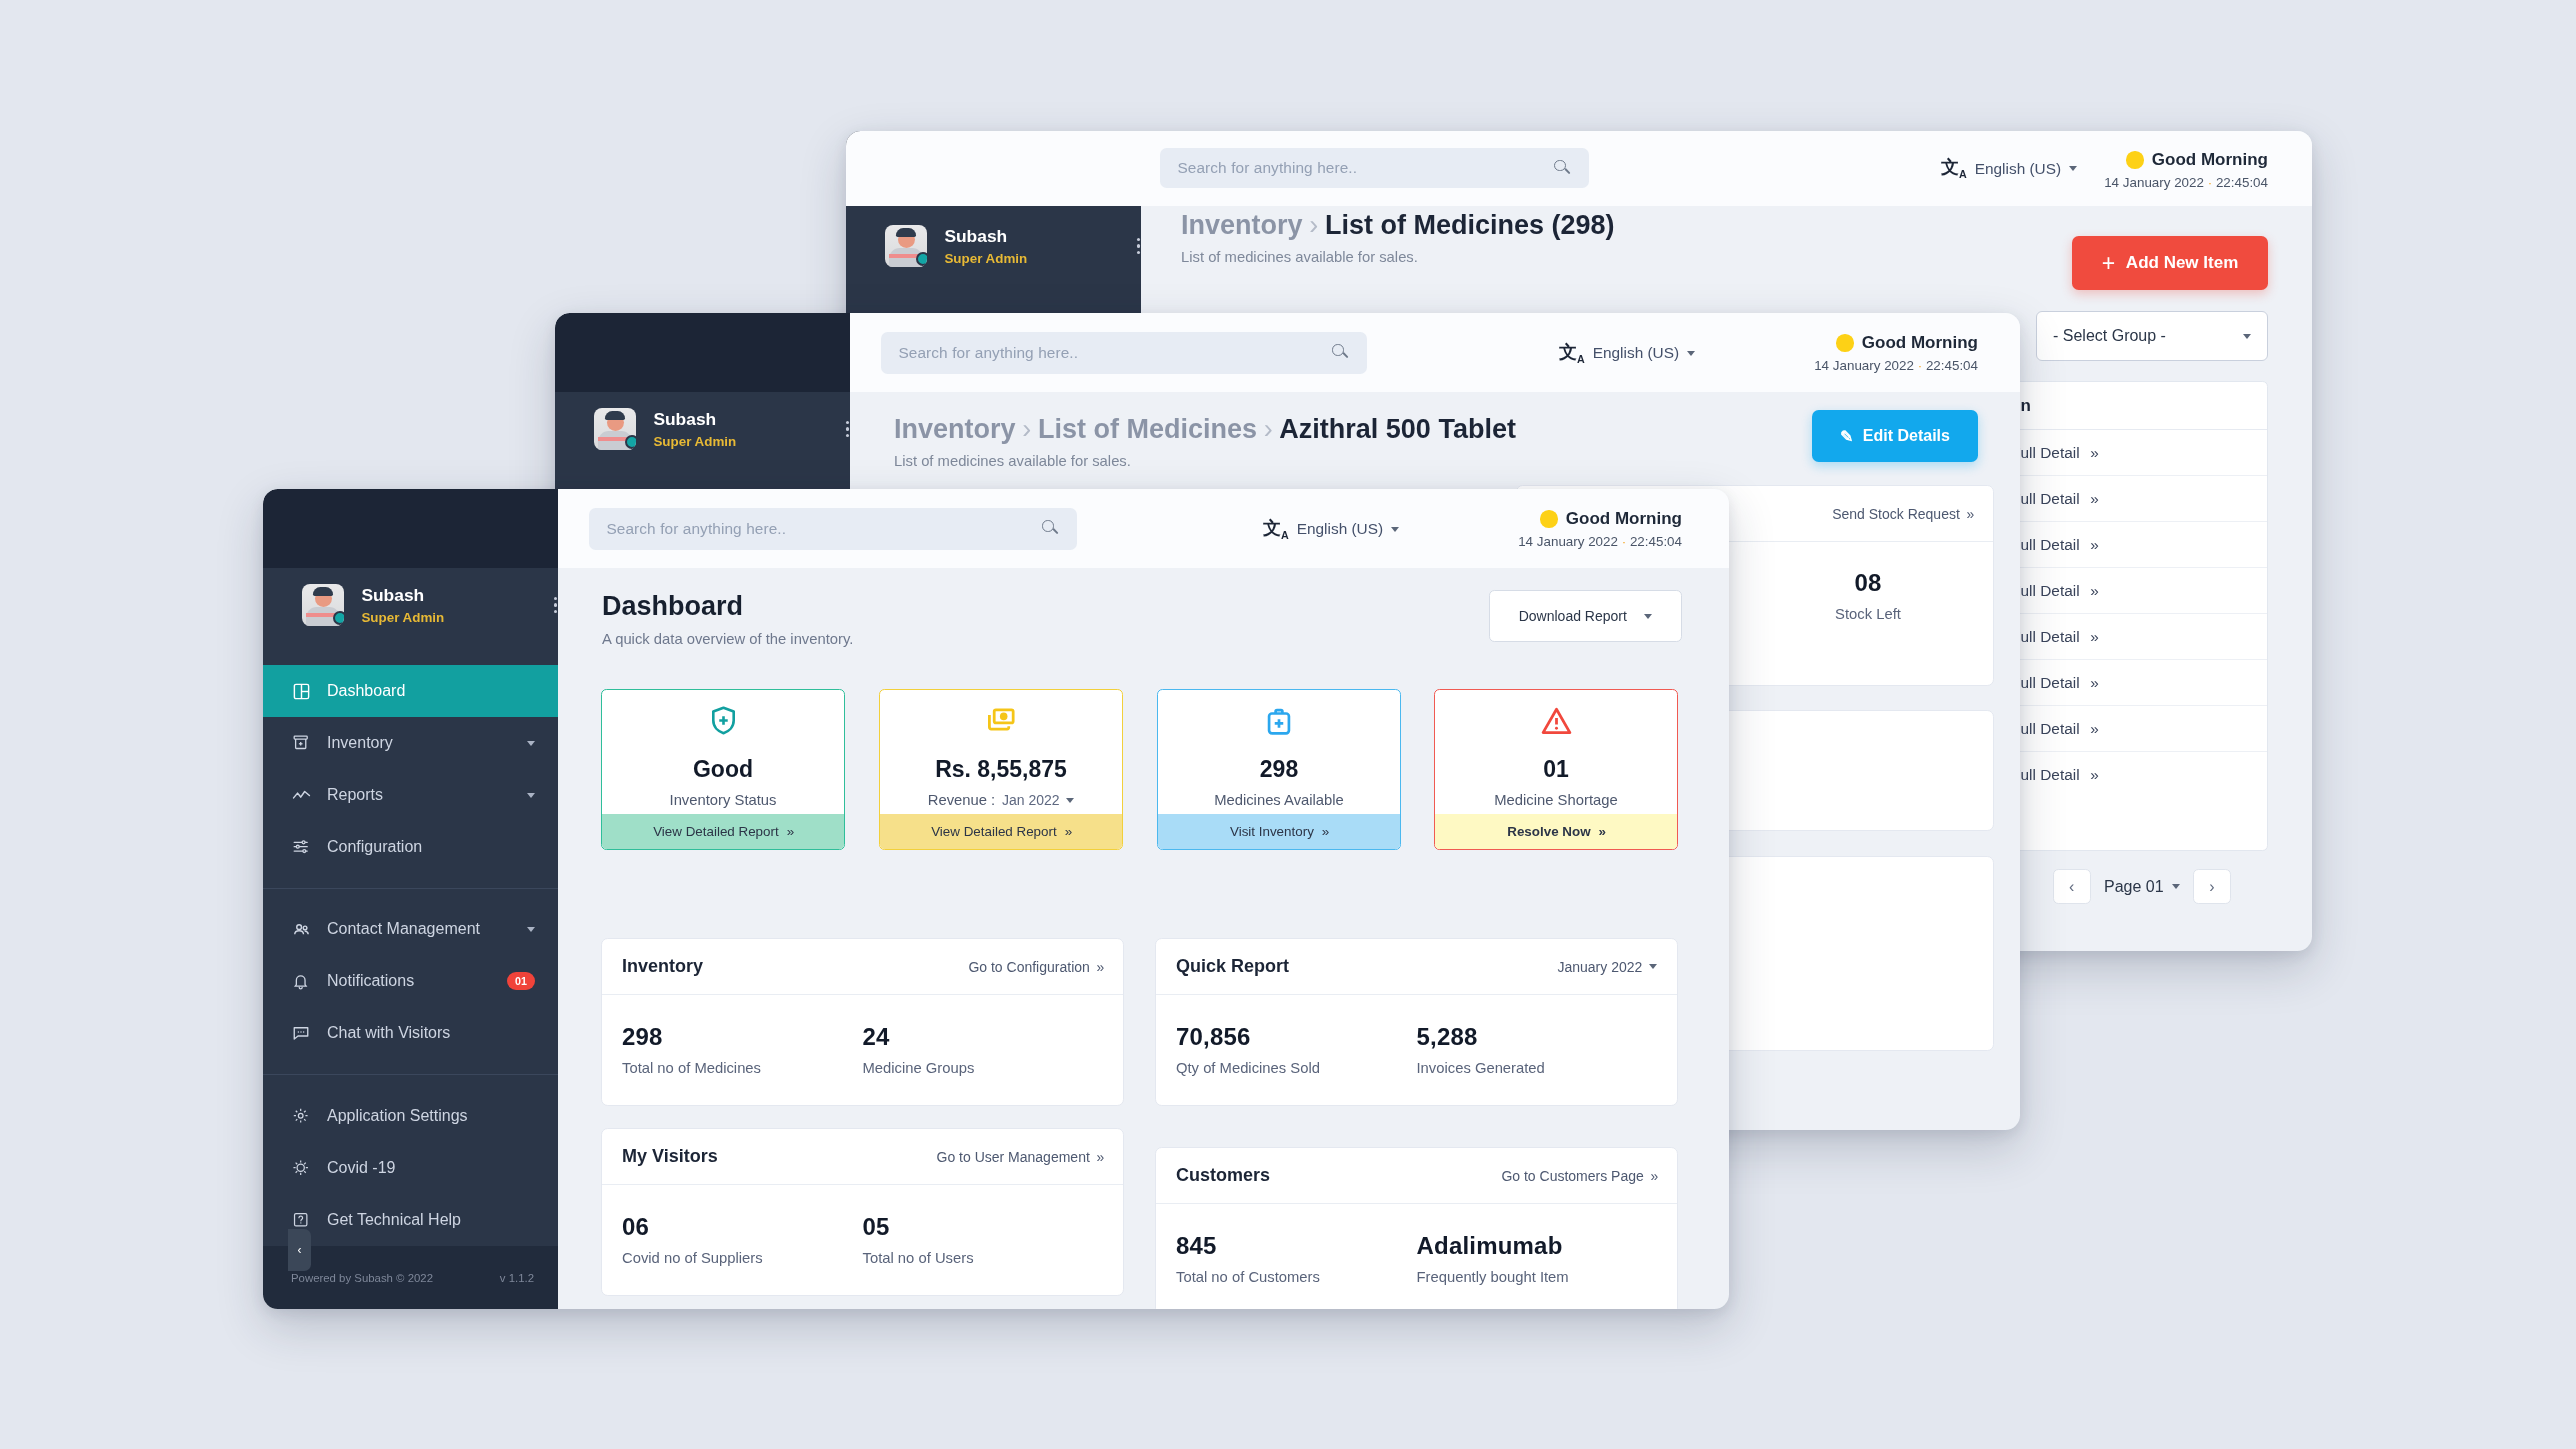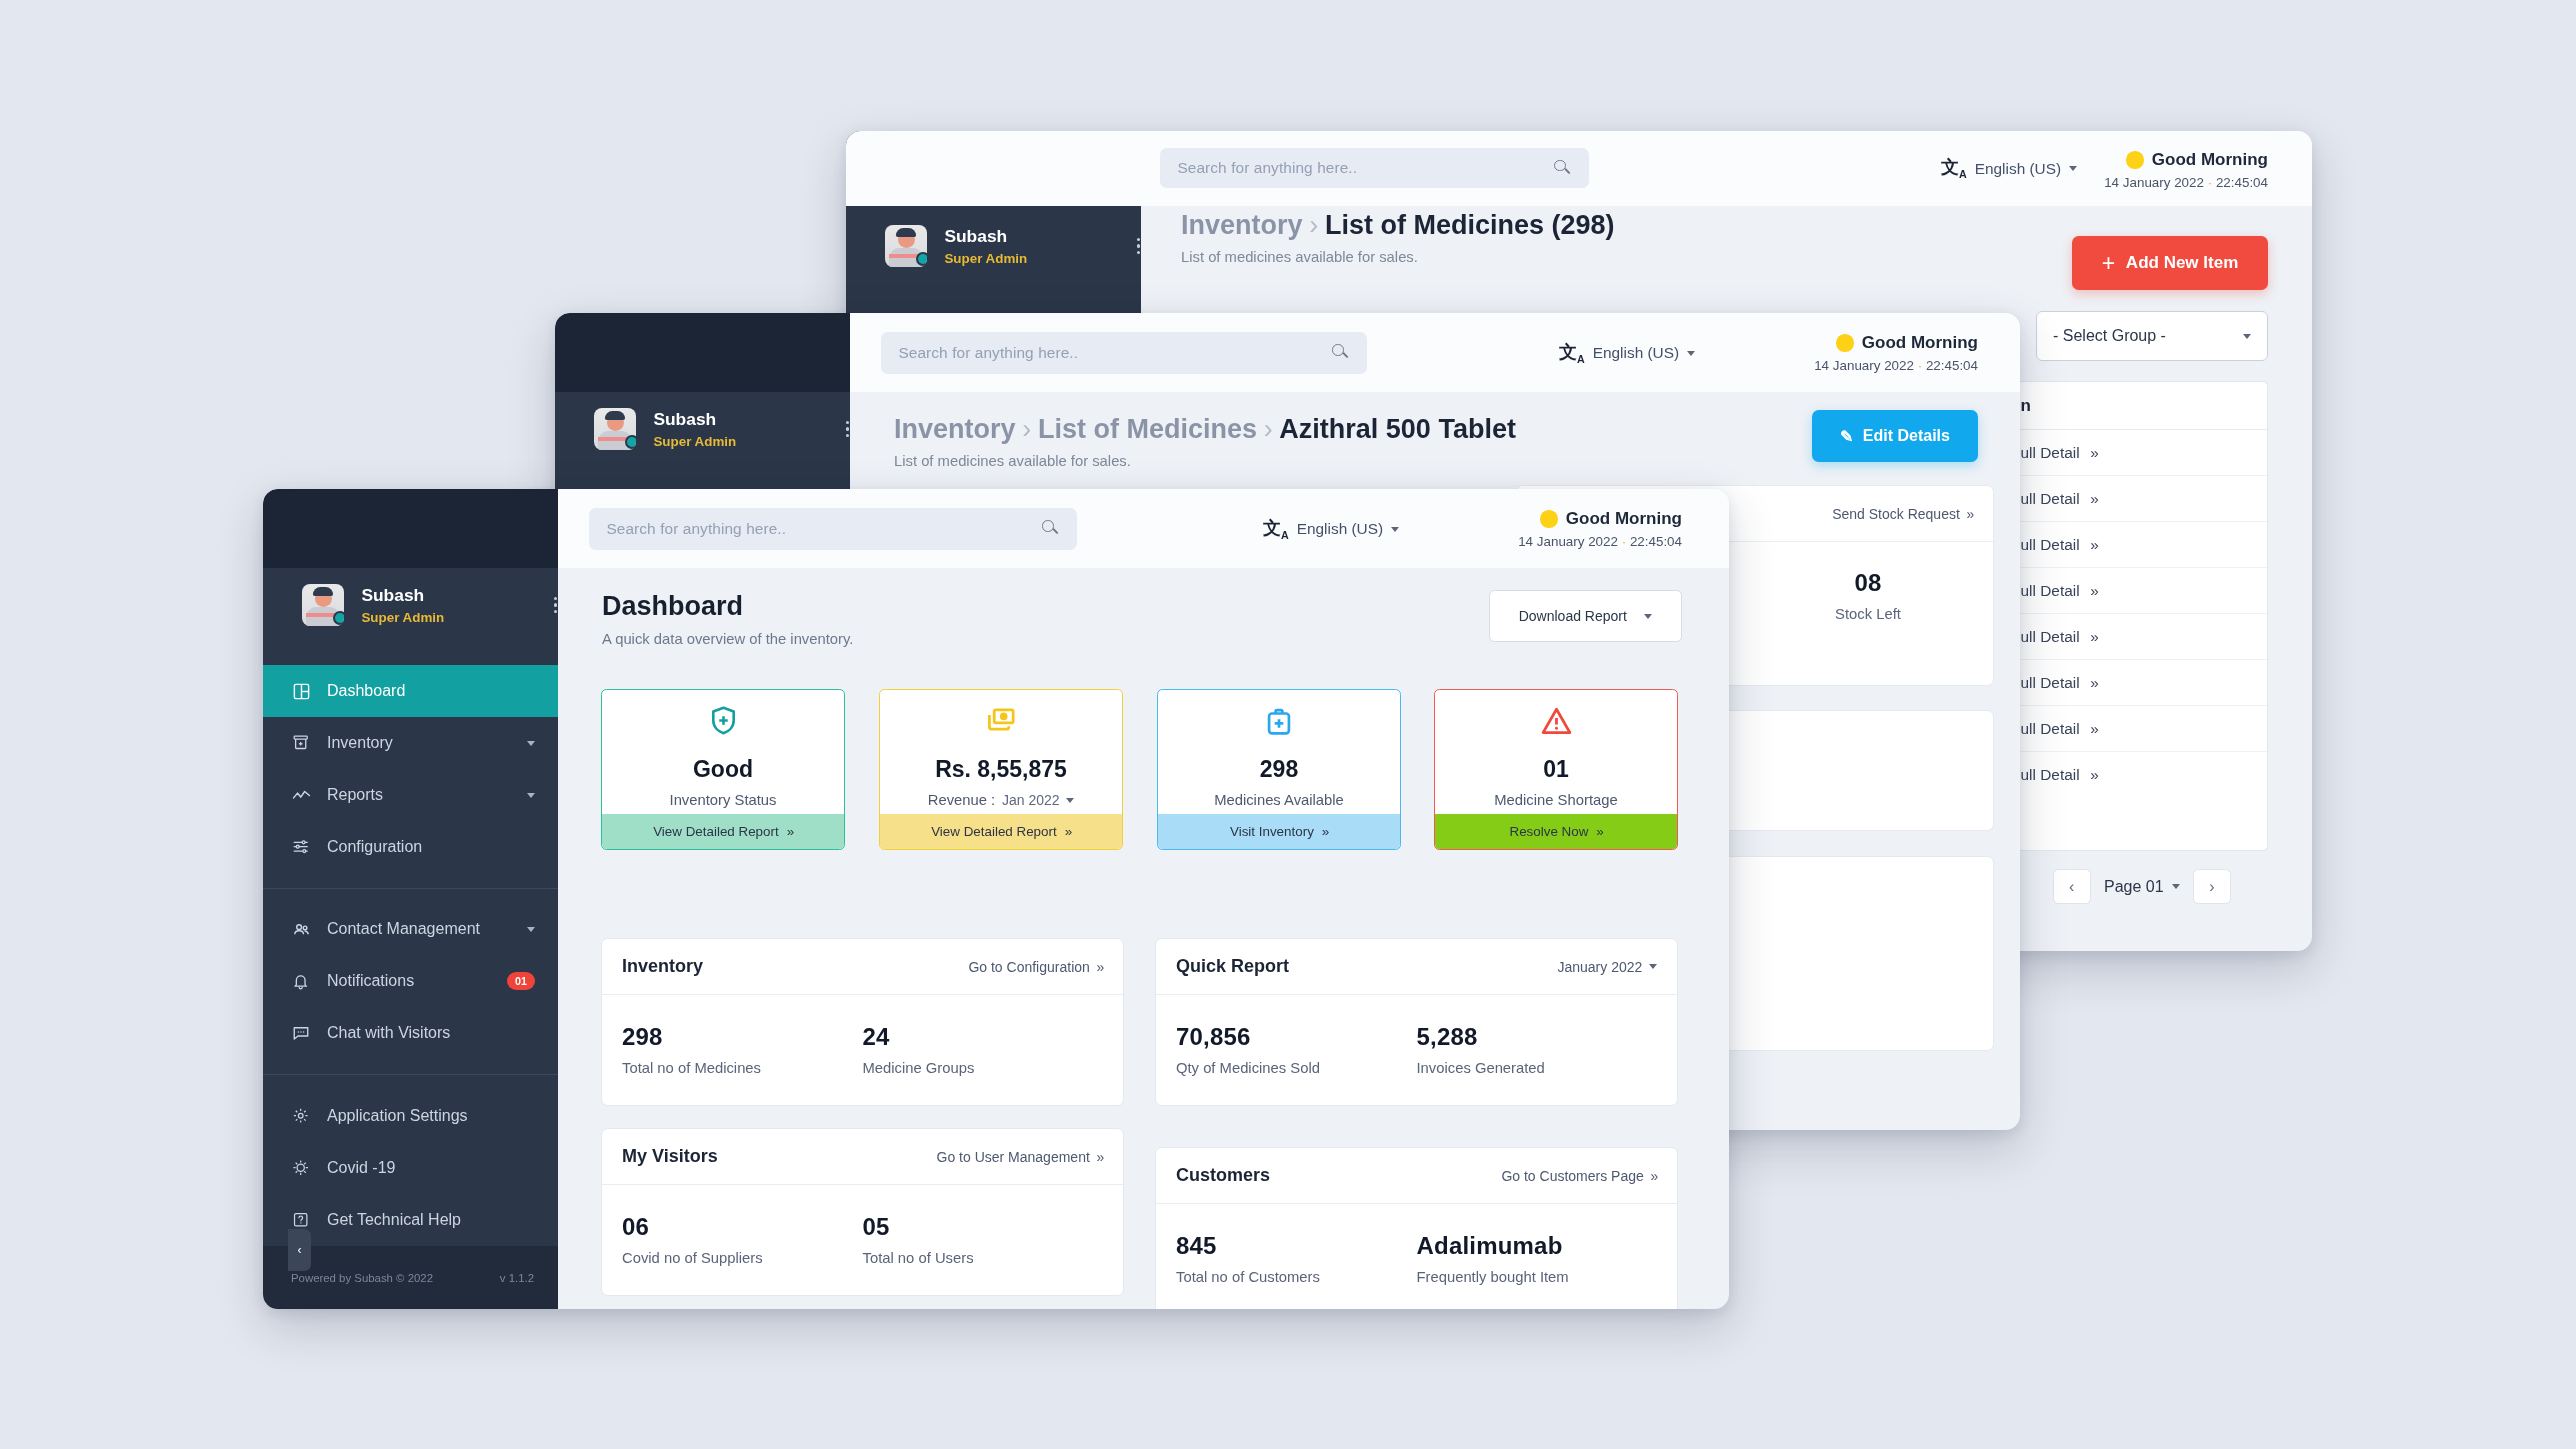--- a/index.html
+++ b/index.html
@@ -604,21 +604,21 @@
             <path d="M12 3.6L21.2 19.6H2.8L12 3.6z"></path>
             <line x1="12" y1="9.6" x2="12" y2="14"></line>
               <circle cx="12" cy="16.6" r="1" fill="#f1483d" stroke="none"></circle>
           </svg>
         </div>
         <div class="val">01</div>
         <div class="lbl">
             <span>Medicine Shortage</span>
           </div>
       </div>
-      <div class="foot" style="background:#84cc16;">
+      <div class="foot" style="background:#fef9c3;font-weight:bold;">
         <span>Resolve Now</span>
         <span class="arrow2">»</span>
       </div>
     </div>
 
     <div class="card" style="left:338px; top:449px; width:523px; height:168px;">
       <div class="card-head">
         <span class="card-title">Inventory</span>
         <span class="card-link">
           <span>Go to Configuration</span>

